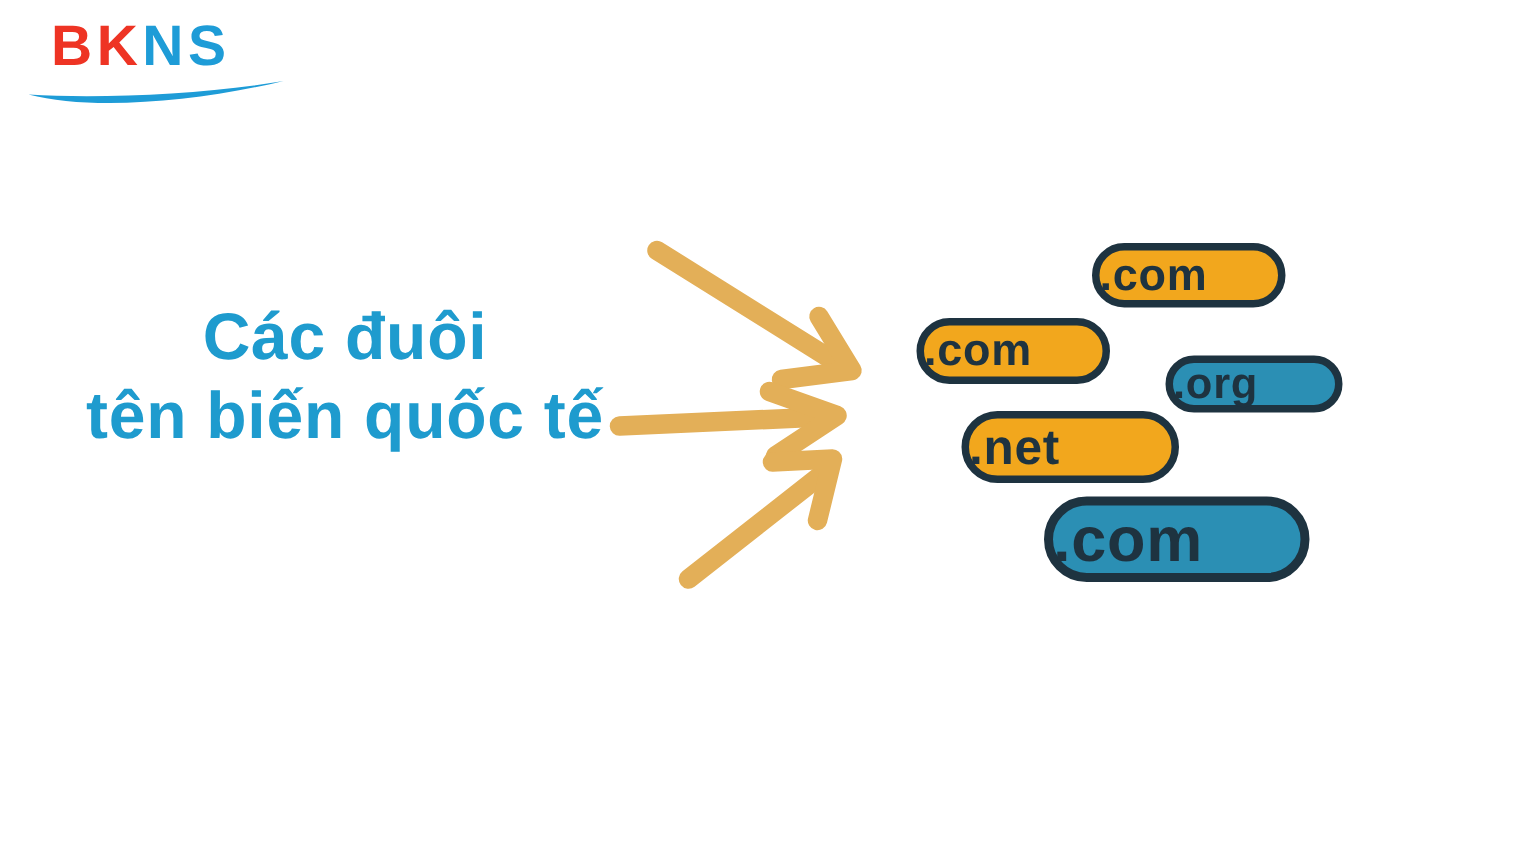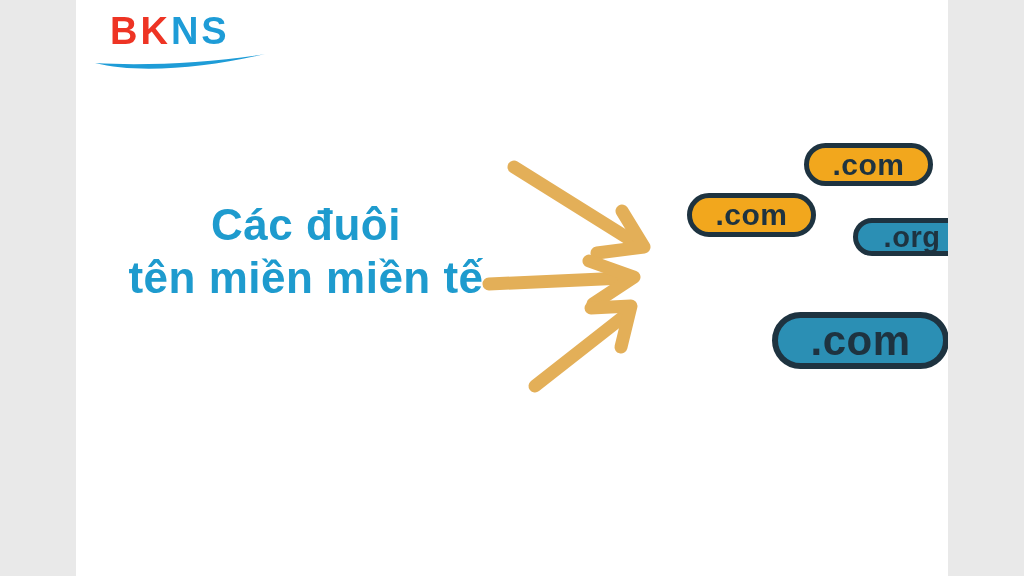--- a/index.html
+++ b/index.html
@@ -1,19 +1,19 @@
 <!DOCTYPE html>
 <html style="--background: #FFFFFF; --logo_red: #EE3424; --logo_blue: #1E9CD7; --heading_blue: #1E9BCE; --arrow_gold: #E3AF58; --pill_orange: #F2A71D; --pill_teal: #2B8FB4; --pill_outline: #1E3340;"><head>
 <meta charset="utf-8">
 <style>
   * { margin: 0; padding: 0; box-sizing: border-box; }
   html, body { background: #e9e9e9; }
   .canvas {
     position: relative;
-    width: 872px;
+    width: 1024px;
     height: 576px;
     background: var(--background, #fff);
     overflow: hidden;
     font-family: "Liberation Sans", sans-serif;
     margin: 0 auto;
   }
 
   
   .logo { position: absolute; left: 34px; top: 12px; width: 180px; }
   .logo-text {
@@ -50,26 +50,27 @@
     stroke-width: 13;
     stroke-linecap: round;
     stroke-linejoin: round;
   }
 
   
   .pill {
     position: absolute;
     display: flex;
     align-items: center;
-    justify-content: center;
+    justify-content: flex-start;
     border-radius: 999px;
     border: 5px solid var(--pill_outline, #1E3340);
     color: var(--pill_outline, #1E3340);
     font-weight: bold;
     letter-spacing: 0.5px;
+    margin-top: 19px;
   }
   .pill.orange { background: var(--pill_orange, #F2A71D); }
   .pill.teal   { background: var(--pill_teal, #2B8FB4); }
   .pill-com-1 { left: 728px; top: 143px; width: 129px; height: 43px; font-size: 30px; }
   .pill-com-2 { left: 611px; top: 193px; width: 129px; height: 44px; font-size: 30px; }
   .pill-org   { left: 777px; top: 218px; width: 118px; height: 38px; font-size: 29px; }
   .pill-net   { left: 641px; top: 255px; width: 145px; height: 48px; font-size: 33px; }
   .pill-com-3 { left: 696px; top: 312px; width: 177px; height: 57px; font-size: 42px; border-width: 6px; }
 </style>
 </head>
@@ -81,21 +82,21 @@
     <div class="logo-text">
       <span class="red">BK</span><span class="blue">NS</span>
     </div>
     <svg class="swoosh" viewBox="0 0 176 22" aria-hidden="true">
       <path d="M3,13 C45,24 115,18 173,4 C120,13 50,16 3,13 Z"></path>
     </svg>
   </div>
 
   <div class="heading">
     <div>Các đuôi</div>
-    <div>tên miền miền tế</div>
+    <div>tên biến quốc tế</div>
   </div>
 
   <svg class="arrows" viewBox="0 0 200 290" aria-hidden="true">
 
     <path d="M43,42 L163,117"></path>
     <path d="M151,86 L173,122 L126,128"></path>
 
     <path d="M18,159 L153,153"></path>
     <path d="M118,136 L163,152 L122,179"></path>
 
@@ -105,17 +106,20 @@
 
   <div class="pill pill-com-1 orange">
     <span>.com</span>
   </div>
   <div class="pill pill-com-2 orange">
     <span>.com</span>
   </div>
   <div class="pill pill-org teal">
     <span>.org</span>
   </div>
+  <div class="pill pill-net orange">
+    <span>.net</span>
+  </div>
   <div class="pill pill-com-3 teal">
     <span>.com</span>
   </div>
 
 </div>
 
 </body></html>

